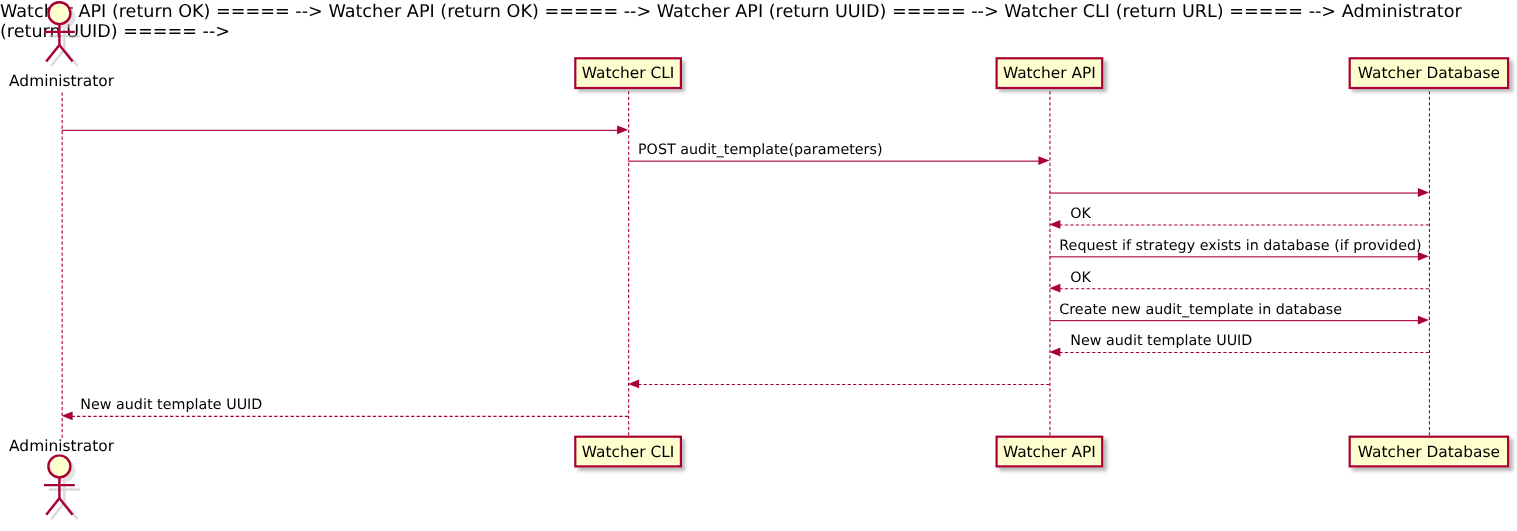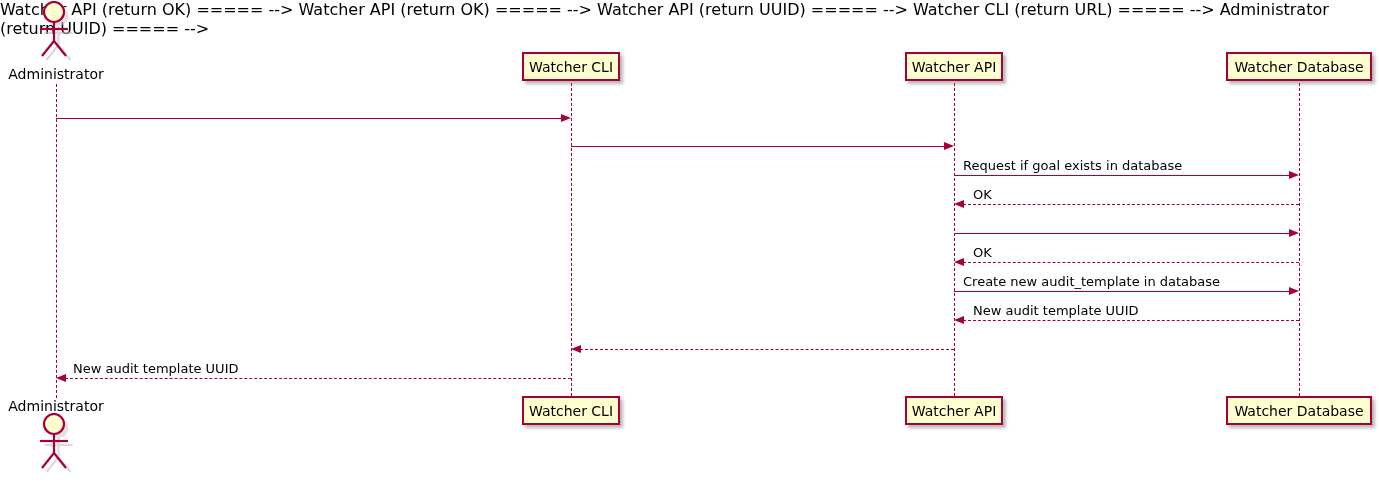--- a/index.html
+++ b/index.html
@@ -94,34 +94,35 @@
   
   <div class="participant" style="left:522px;top:52px;width:94px;">Watcher CLI</div>
   <div class="participant" style="left:905px;top:52px;width:94px;">Watcher API</div>
   <div class="participant" style="left:1226px;top:52px;width:142px;">Watcher Database</div>
 
   
   <div class="arrow" style="left:56px;top:118px;width:507px;"></div>
   <div class="head-right" style="left:561px;top:114px;"></div>
 
   
+  <div class="msg-label" style="left:580px;top:129px;">POST audit_template(parameters)</div>
   <div class="arrow" style="left:571px;top:146px;width:375px;"></div>
   <div class="head-right" style="left:944px;top:142px;"></div>
 
   
-  <div class="msg-label" style="left:963px;top:158px;">Request if goal exists in database</div>
   <div class="arrow" style="left:954px;top:175px;width:337px;"></div>
   <div class="head-right" style="left:1289px;top:171px;"></div>
 
    Watcher API (return OK) ===== --&gt;
   <div class="msg-label" style="left:973px;top:187px;">OK</div>
   <div class="arrow dashed" style="left:963px;top:204px;width:336px;"></div>
   <div class="head-left" style="left:954px;top:200px;"></div>
 
   
+  <div class="msg-label" style="left:963px;top:216px;">Request if strategy exists in database (if provided)</div>
   <div class="arrow" style="left:954px;top:233px;width:337px;"></div>
   <div class="head-right" style="left:1289px;top:229px;"></div>
 
    Watcher API (return OK) ===== --&gt;
   <div class="msg-label" style="left:973px;top:245px;">OK</div>
   <div class="arrow dashed" style="left:963px;top:262px;width:336px;"></div>
   <div class="head-left" style="left:954px;top:258px;"></div>
 
   
   <div class="msg-label" style="left:963px;top:274px;">Create new audit_template in database</div>

